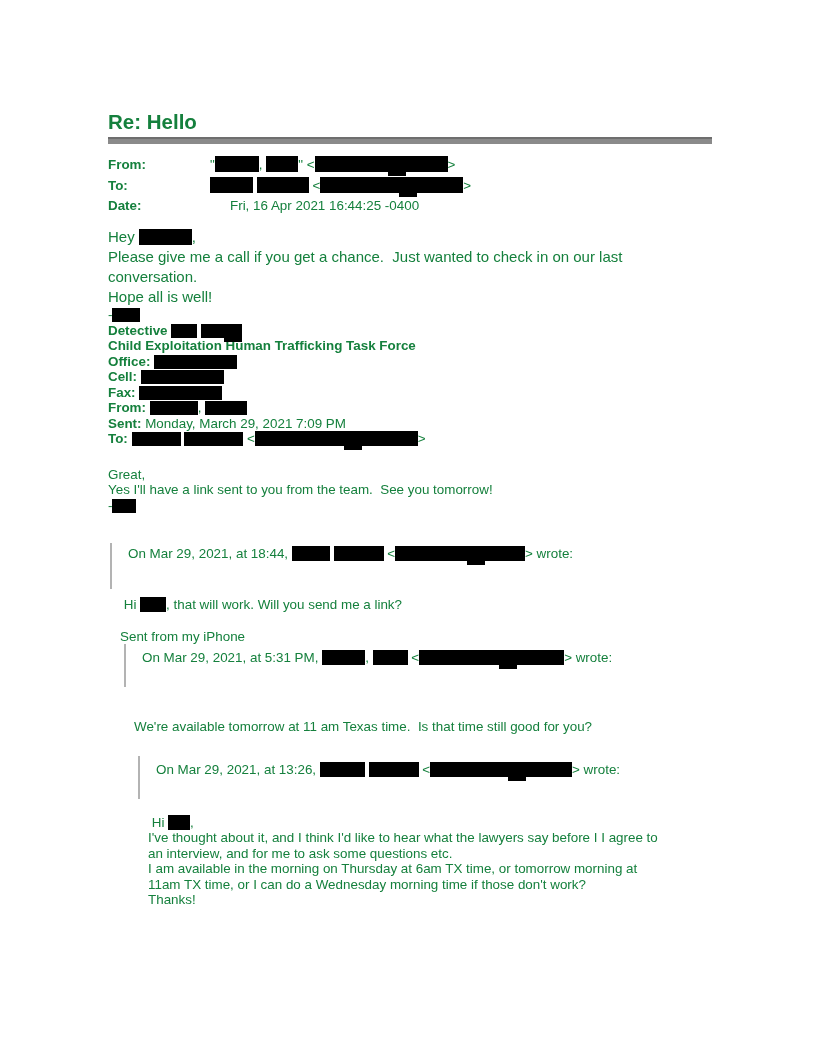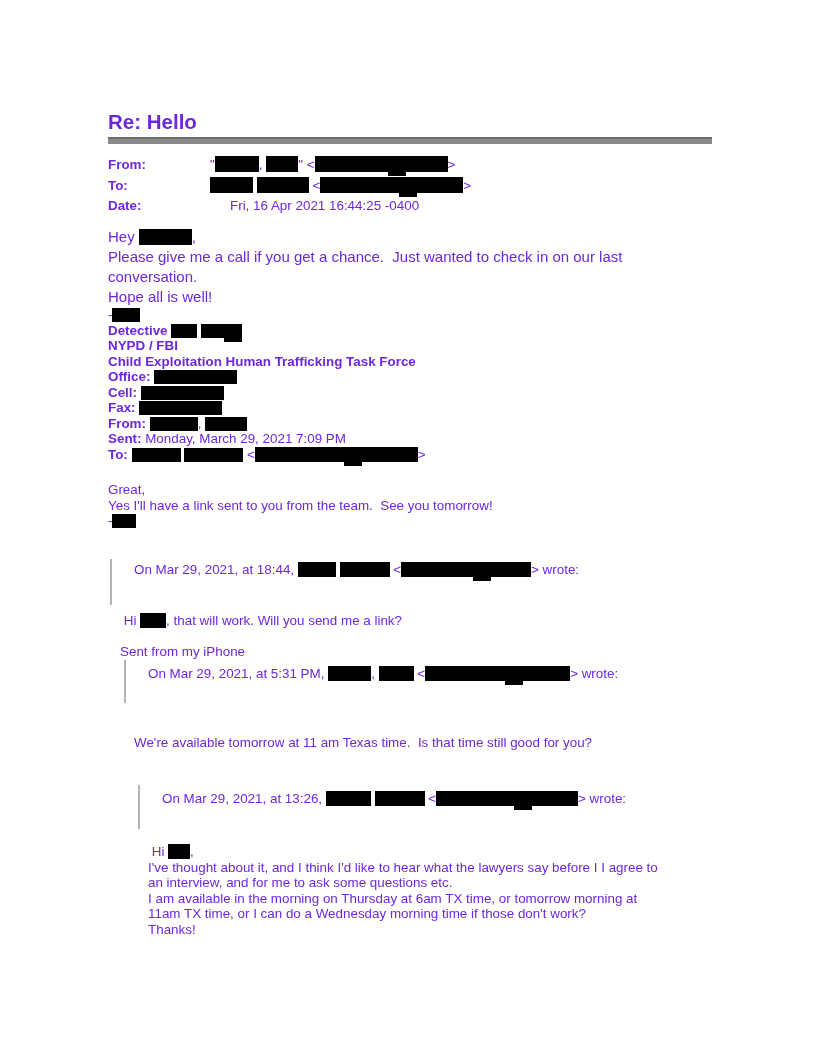--- a/index.html
+++ b/index.html
@@ -6,42 +6,42 @@
   .page {
     position: relative;
     width: 816px;
     height: 1056px;
     margin: 0 auto;
     background: #ffffff;
     overflow: hidden;
     box-sizing: border-box;
     padding: 0 104px 0 108px;
     font-family: "Liberation Sans", sans-serif;
-    color: #6d28d9;
+    color: #15803d;
     font-size: 13.4px;
     line-height: 15.5px;
   }
   .title {
     margin-top: 110px;
     font-size: 20.5px;
     line-height: 23px;
     font-weight: bold;
   }
   .titlebar {
     margin-top: 4px;
     height: 5px;
     background: var(--title-rule, #8a8a8a);
     border-top: 2px solid var(--title-rule-edge, #6e6e6e);
   }
   .blk { }
   .ln { white-space: pre-wrap; }
   .b { font-weight: bold; }
   .quote {
     border-left: 2px solid var(--quote-bar, #b3b3b3);
-    padding-left: 22px;
+    padding-left: 16px;
   }
   .redact {
     display: inline-block;
     background: var(--redaction, #000);
     height: 15px;
     vertical-align: -3px;
     position: relative;
   }
   .redact .desc {
     position: absolute;
@@ -65,21 +65,20 @@
         <div class="ln"><span class="b" style="display: inline-block; width: 122px;">Date:</span><span>Fri, 16 Apr 2021 16:44:25 -0400</span></div>
       </div>
       <div class="blk" style="margin-top: 10.5px; font-size: 15px; line-height: 20px;">
         <div class="ln"><span>Hey </span><span class="redact" style="width: 53px; height: 16px;"></span><span>,</span></div>
         <div class="ln"><span>Please give me a call if you get a chance.  Just wanted to check in on our last conversation.</span></div>
         <div class="ln"><span>Hope all is well!</span></div>
       </div>
       <div class="blk" style="margin-top: 0px;">
         <div class="ln"><span>-</span><span class="redact" style="width: 28px; height: 14px;"></span></div>
         <div class="ln"><span class="b">Detective </span><span class="redact" style="width: 26px; height: 14px;"></span><span> </span><span class="redact" style="width: 41px; height: 14px;"><span class="desc"></span></span></div>
-        <div class="ln"><span class="b">NYPD / FBI</span></div>
         <div class="ln"><span class="b">Child Exploitation Human Trafficking Task Force</span></div>
         <div class="ln"><span class="b">Office: </span><span class="redact" style="width: 83px; height: 14px;"></span></div>
         <div class="ln"><span class="b">Cell: </span><span class="redact" style="width: 83px; height: 14px;"></span></div>
         <div class="ln"><span class="b">Fax: </span><span class="redact" style="width: 83px; height: 14px;"></span></div>
         <div class="ln"><span class="b">From: </span><span class="redact" style="width: 48px; height: 14px;"></span><span>, </span><span class="redact" style="width: 42px; height: 14px;"></span></div>
         <div class="ln"><span class="b">Sent: </span><span>Monday, March 29, 2021 7:09 PM</span></div>
         <div class="ln"><span class="b">To: </span><span class="redact" style="width: 49px; height: 14px;"></span><span> </span><span class="redact" style="width: 59px; height: 14px;"></span><span> &lt;</span><span class="redact" style="width: 163px; height: 15px;"><span class="desc"></span></span><span>&gt;</span></div>
       </div>
       <div class="blk" style="margin-top: 20px;">
         <div class="ln"><span>Great,</span></div>
@@ -94,21 +93,21 @@
       </div>
       <div class="blk" style="margin-top: 16px; margin-left: 12px;">
         <div class="ln"><span>Sent from my iPhone</span></div>
       </div>
       <div class="blk quote" style="margin-left: 16px; padding-top: 6px; padding-bottom: 21.5px;">
         <div class="ln"><span>On Mar 29, 2021, at 5:31 PM, </span><span class="redact" style="width: 43px; height: 15px;"></span><span>, </span><span class="redact" style="width: 35px; height: 15px;"></span><span> &lt;</span><span class="redact" style="width: 145px; height: 15px;"><span class="desc"></span></span><span>&gt; wrote:</span></div>
       </div>
       <div class="blk" style="margin-top: 32px; margin-left: 26px;">
         <div class="ln"><span>We're available tomorrow at 11 am Texas time.  Is that time still good for you?</span></div>
       </div>
-      <div class="blk quote" style="margin-top: 35px; margin-left: 30px; padding-top: 6px; padding-bottom: 22px;">
+      <div class="blk quote" style="margin-top: 21px; margin-left: 30px; padding-top: 6px; padding-bottom: 22px;">
         <div class="ln"><span>On Mar 29, 2021, at 13:26, </span><span class="redact" style="width: 45px; height: 15px;"></span><span> </span><span class="redact" style="width: 50px; height: 15px;"></span><span> &lt;</span><span class="redact" style="width: 142px; height: 15px;"><span class="desc"></span></span><span>&gt; wrote:</span></div>
       </div>
       <div class="blk" style="margin-top: 15.5px; margin-left: 40px;">
         <div class="ln"><span> Hi </span><span class="redact" style="width: 22px; height: 15px;"></span><span>,</span></div>
         <div class="ln"><span>I've thought about it, and I think I'd like to hear what the lawyers say before I I agree to</span></div>
         <div class="ln"><span>an interview, and for me to ask some questions etc.</span></div>
         <div class="ln"><span>I am available in the morning on Thursday at 6am TX time, or tomorrow morning at</span></div>
         <div class="ln"><span>11am TX time, or I can do a Wednesday morning time if those don't work?</span></div>
         <div class="ln"><span>Thanks!</span></div>
       </div>

